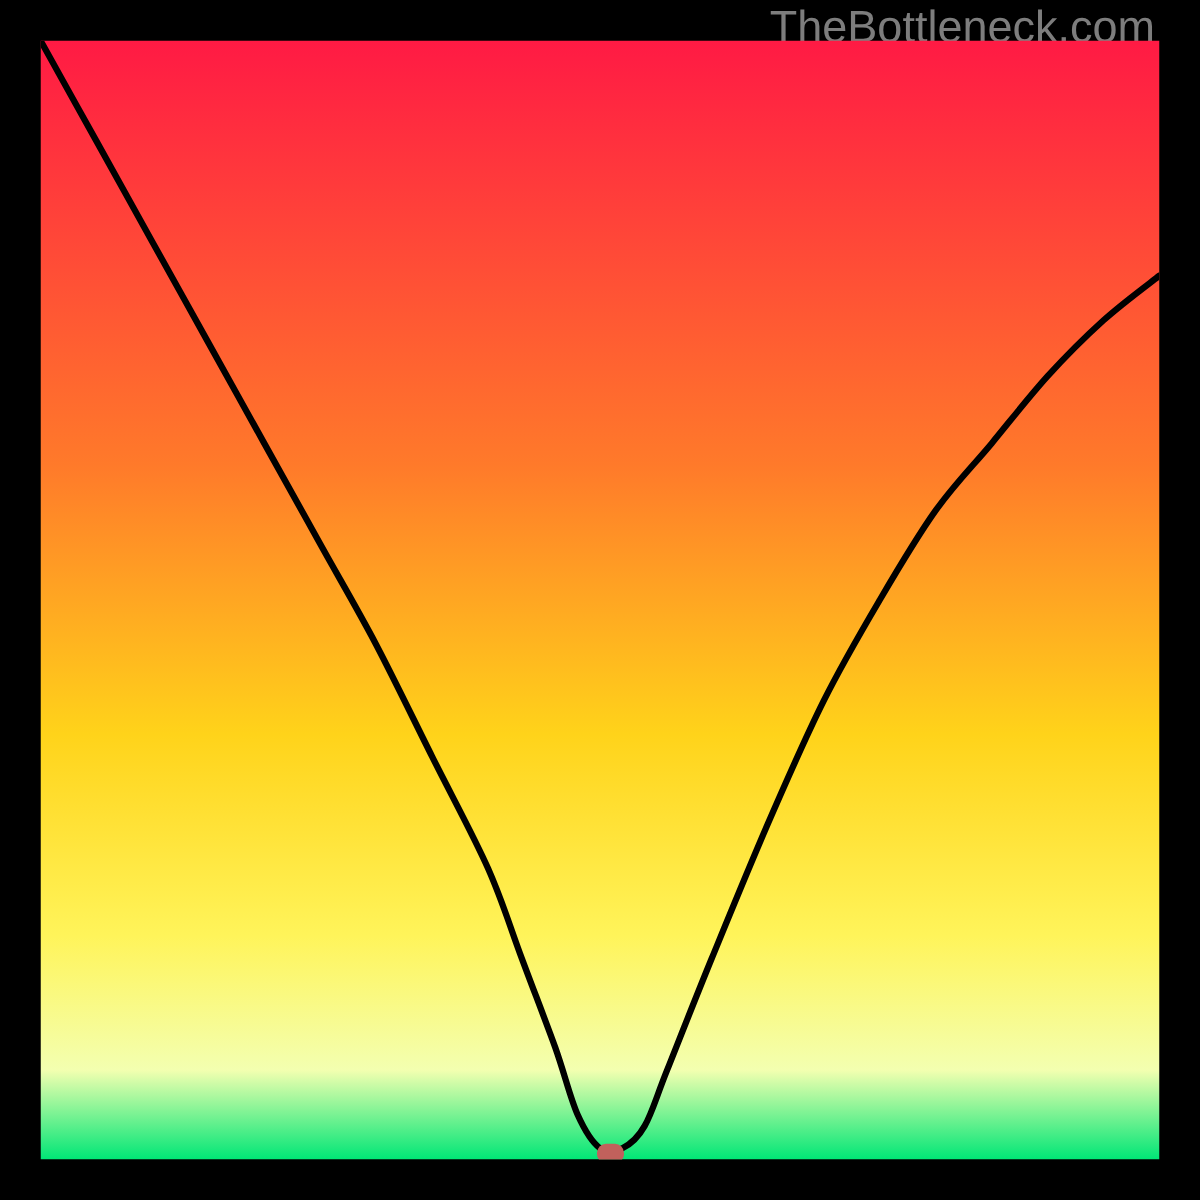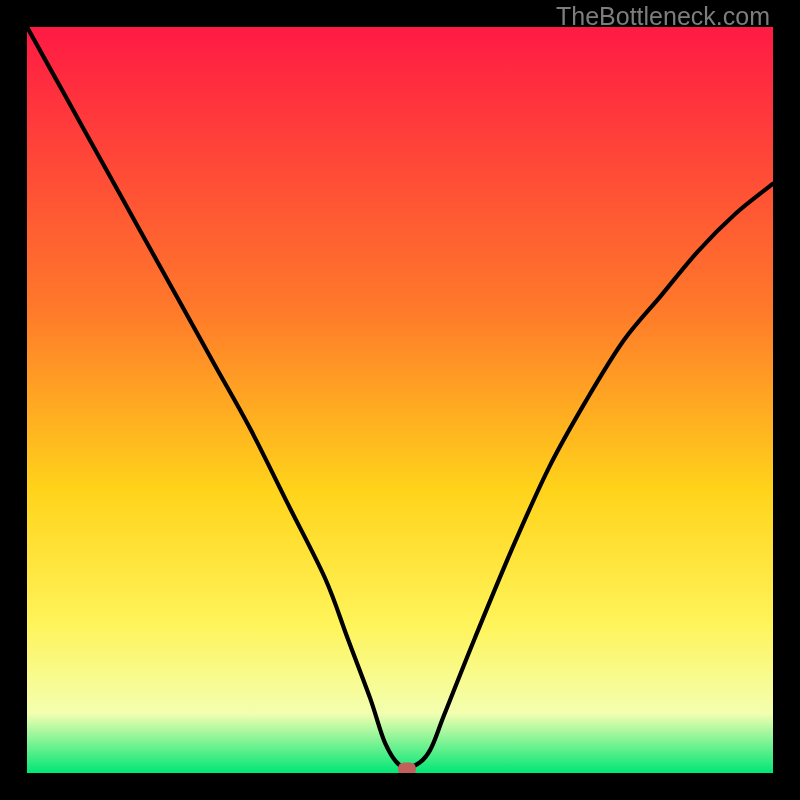--- a/index.html
+++ b/index.html
@@ -31,21 +31,21 @@
     position: absolute;
     left: 0;
     top: 0;
     width: 100%;
     height: 100%;
   }
   .watermark {
     position: absolute;
     top: 2px;
     right: 30px;
-    font-size: 25px;
+    font-size: 30px;
     font-weight: 500;
     color: #7d7d7d;
     letter-spacing: 0px;
   }
   .curve {
     position: absolute;
     left: 0;
     top: 0;
     width: 100%;
     height: 100%;

